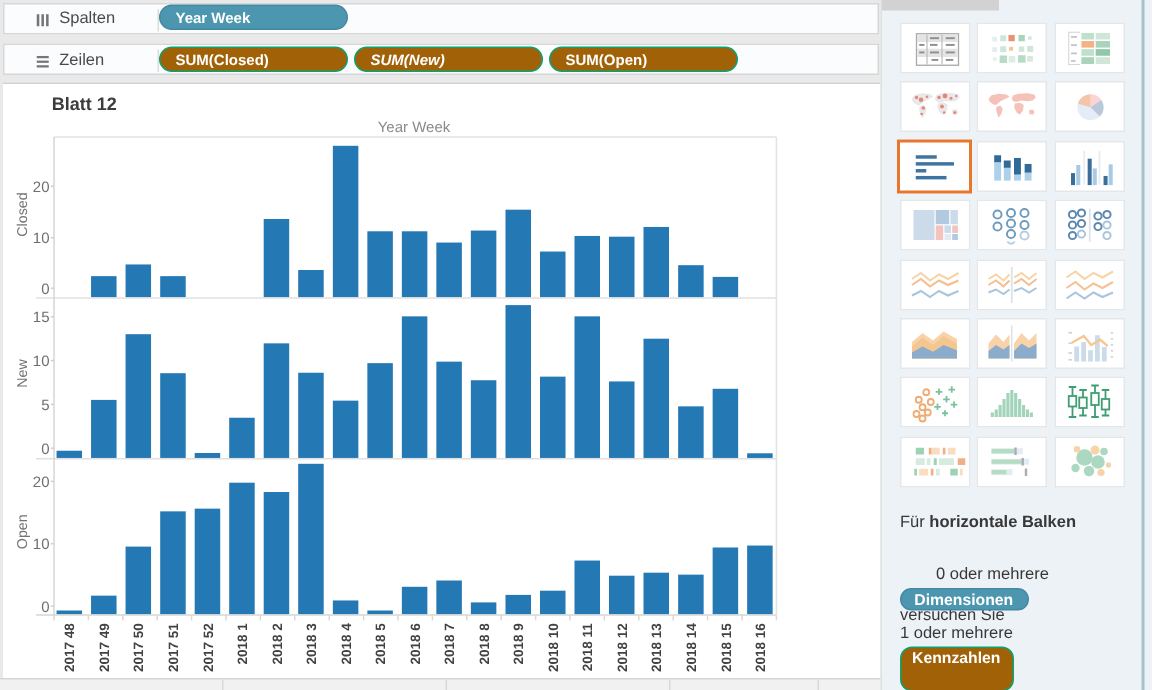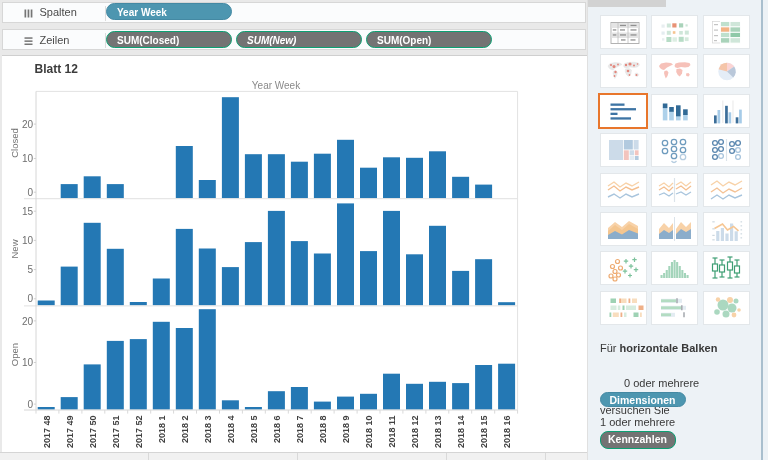--- a/index.html
+++ b/index.html
@@ -6,21 +6,21 @@
 body { width:768px; height:460px; overflow:hidden;
   font-family:"Liberation Sans",sans-serif; background:#e9e9e9; position:relative; }
 .abs { position:absolute; }
 .shelfrow { position:absolute; left:1.5px; width:584.5px; height:21px;
   background:#fbfcfd; border:1px solid #d7d7d7; box-sizing:border-box; }
 .shelflabel { position:absolute; left:37px; top:3.5px; font-size:11px; color:#4a4a4a; }
 .shelfsep { position:absolute; left:102.7px; top:3px; height:15px; width:1px; background:#dcdcdc; }
 .pill { position:absolute; height:17px; border-radius:8.5px; color:#fff;
   font-size:10px; font-weight:bold; line-height:17px; padding-left:10px; box-sizing:border-box; }
 .bluepill { background:#4d96b0; border:1px solid #4489a3; }
-.greenpill { background:#737373; border:1px solid #0ba173; }
+.greenpill { background:#a16207; border:1px solid #0ba173; }
 .card { position:absolute; width:47px; height:34px; background:#fff;
   border:1px solid #e3e7ea; box-sizing:border-box; }
 .card svg { position:absolute; left:-1px; top:-1px; }
 .card.sel { border:2.2px solid #e8762c; margin-left:-1.2px; margin-top:-1.2px;
   width:49.4px; height:36.4px; }
 .ptxt { position:absolute; font-size:11px; color:#383838; }
 </style>
 </head>
 <body>
 
@@ -593,13 +593,13 @@
         <circle cx="36" cy="19" r="1.8"></circle>
       </g>
     </svg>
   </div>
 
 <div class="ptxt" style="left:600px;top:341.5px;">Für <b>horizontale Balken</b></div>
 <div class="ptxt" style="left:600px;top:355.5px;margin-top:48px;">versuchen Sie</div>
 <div class="ptxt" style="left:600px;top:376.5px;margin-left:24px;">0 oder mehrere</div>
 <div class="pill bluepill" style="left:599.5px;top:391.5px;width:86px;height:15.5px;line-height:15.5px;border-radius:8px;font-size:10.5px;text-align:center;padding-left:0;">Dimensionen</div>
 <div class="ptxt" style="left:600px;top:416px;">1 oder mehrere</div>
-<div class="pill greenpill" style="left:599.5px;top:431px;width:76px;height:18px;line-height:15.5px;border-radius:8px;font-size:10.5px;text-align:center;padding-left:0;">Kennzahlen</div>
+<div class="pill greenpill" style="left:599.5px;top:431px;width:76px;height:30px;line-height:15.5px;border-radius:8px;font-size:10.5px;text-align:center;padding-left:0;">Kennzahlen</div>
 
 </body></html>

